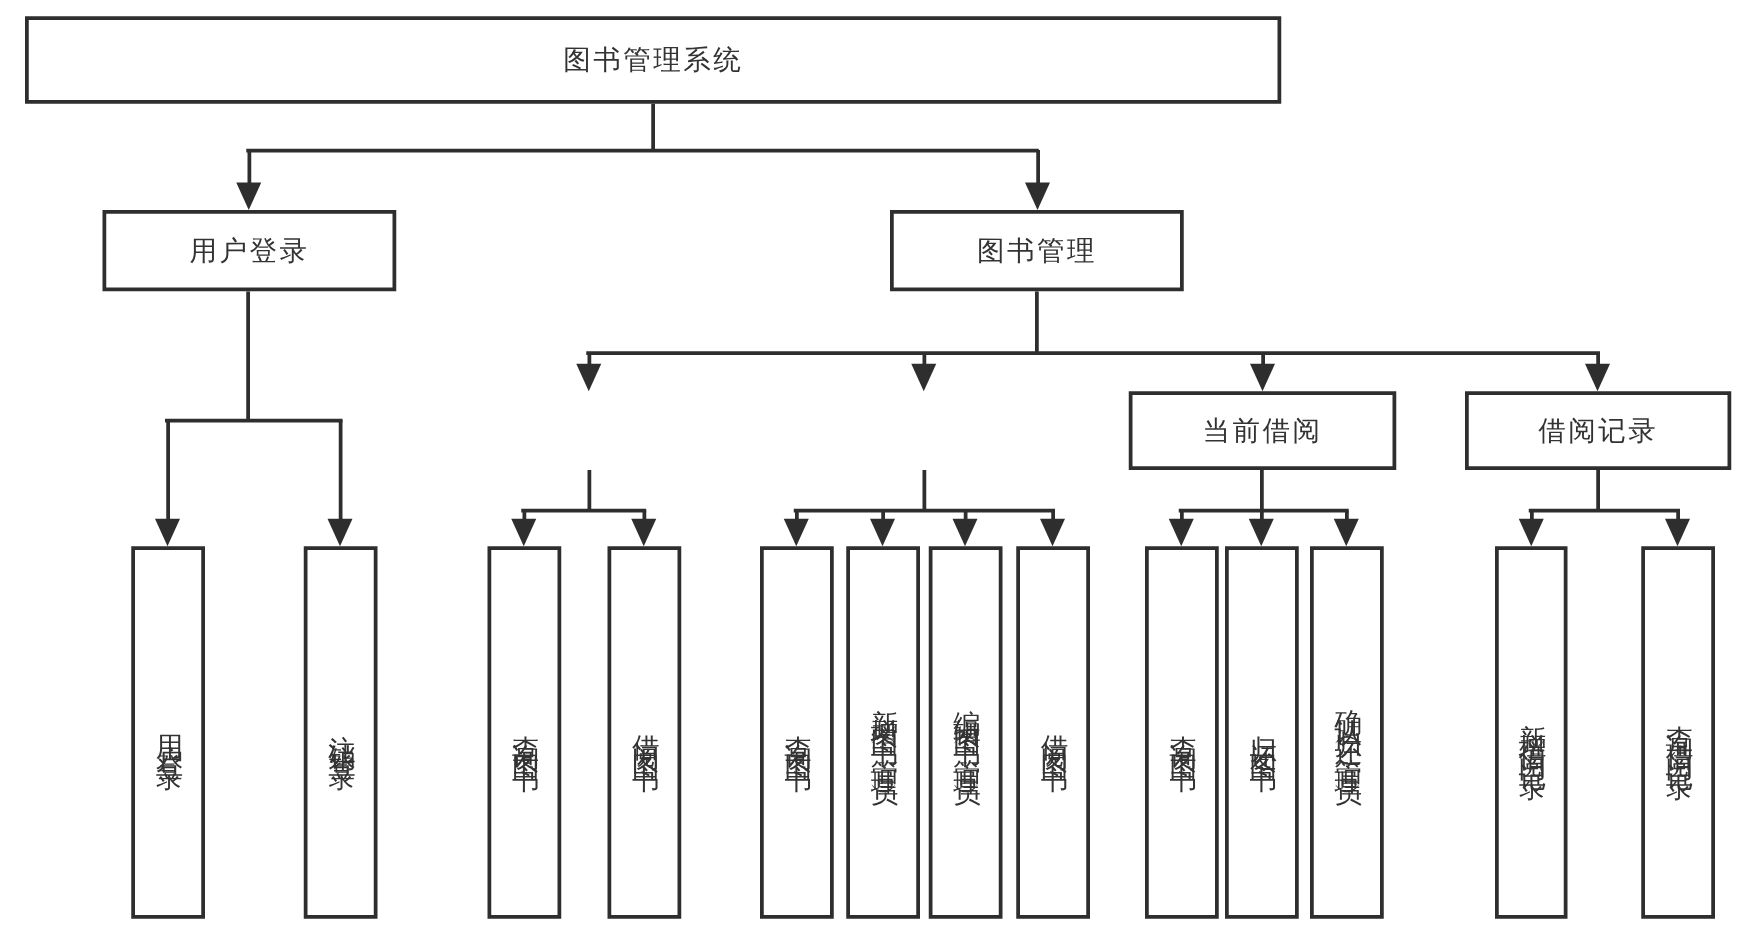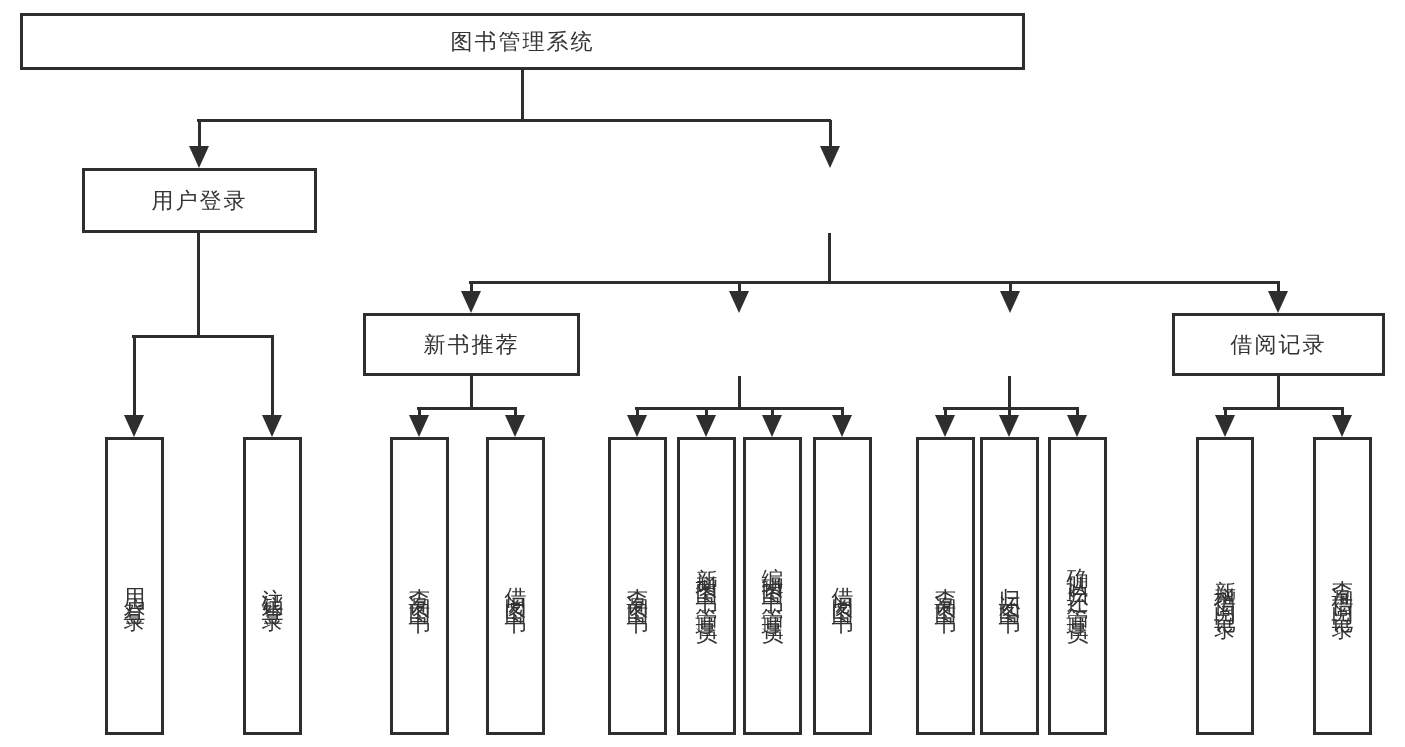--- a/index.html
+++ b/index.html
@@ -118,28 +118,31 @@
     <div class="arrow-shaft" style="left: 944px; top: 409px; height: 8px;"></div>
     <div class="arrow-head" style="left: 935px; top: 415px;"></div>
     <div class="arrow-shaft" style="left: 1008px; top: 409px; height: 8px;"></div>
     <div class="arrow-head" style="left: 999px; top: 415px;"></div>
     <div class="arrow-shaft" style="left: 1076px; top: 409px; height: 8px;"></div>
     <div class="arrow-head" style="left: 1067px; top: 415px;"></div>
     <div class="arrow-shaft" style="left: 1224px; top: 409px; height: 8px;"></div>
     <div class="arrow-head" style="left: 1215px; top: 415px;"></div>
     <div class="arrow-shaft" style="left: 1341px; top: 409px; height: 8px;"></div>
     <div class="arrow-head" style="left: 1332px; top: 415px;"></div>
-    <div class="node" style="left: 20px; top: 13px; width: 1005px; height: 57px;">
+    <div class="node" style="left: 20px; top: 13px; width: 1005px; height: 70px;">
       <span class="lbl">图书管理系统</span>
     </div>
     <div class="node" style="left: 82px; top: 168px; width: 235px; height: 65px;">
       <span class="lbl">用户登录</span>
     </div>
-    <div class="node" style="left: 363px; top: 313px; width: 217px; height: 63px;">
-      <span class="lbl">新书推荐</span>
+    <div class="node" style="left: 712px; top: 168px; width: 235px; height: 65px;">
+      <span class="lbl">图书管理</span>
+    </div>
+    <div class="node" style="left: 903px; top: 313px; width: 214px; height: 63px;">
+      <span class="lbl">当前借阅</span>
     </div>
     <div class="node" style="left: 1172px; top: 313px; width: 213px; height: 63px;">
       <span class="lbl">借阅记录</span>
     </div>
     <div class="node vertical" style="left: 105px; top: 437px; width: 59px; height: 298px;">
       <span class="lbl">用户登录</span>
     </div>
     <div class="node vertical" style="left: 243px; top: 437px; width: 59px; height: 298px;">
       <span class="lbl">注销登录</span>
     </div>

